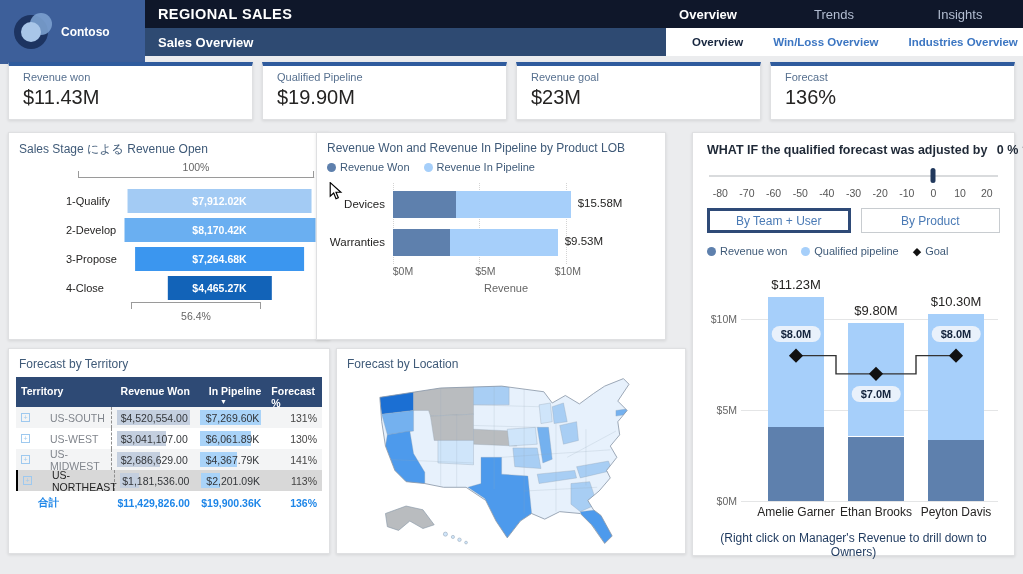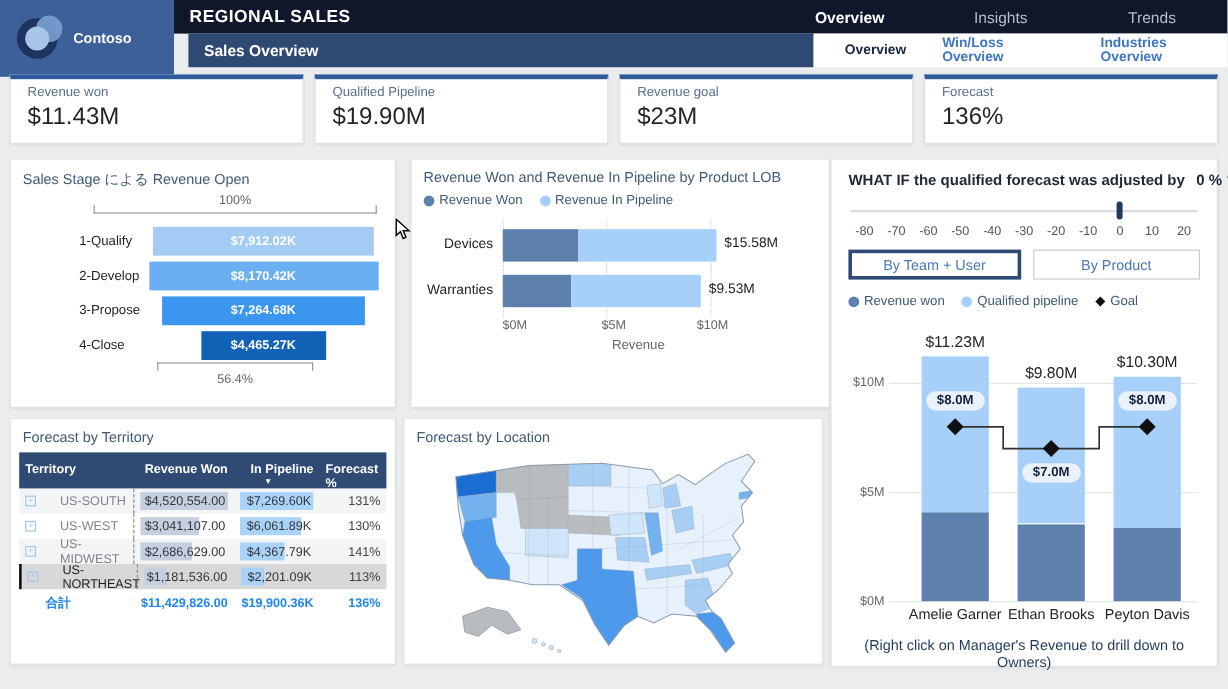--- a/index.html
+++ b/index.html
@@ -12,21 +12,21 @@
   .logo { position:relative; width:38px; height:38px; }
   .logo .c1 { position:absolute; left:0; top:2px; width:34px; height:34px; border-radius:50%; background:#1d3461; }
   .logo .c2 { position:absolute; left:16px; top:0px; width:22px; height:22px; border-radius:50%; background:#7ba0cf; opacity:.9; }
   .logo .c3 { position:absolute; left:7px; top:9px; width:20px; height:20px; border-radius:50%; background:#a9c6e8; }
   .brand-name { color:#fff; font-weight:bold; font-size:12px; }
   .hdr-row1 { position:absolute; left:145px; top:0; width:878px; height:28px; background:#0f172a; display:flex; align-items:center; }
   .hdr-title { color:#fff; font-weight:bold; font-size:14.5px; letter-spacing:.4px; padding-left:13px; flex:1; }
   .tabs { display:flex; height:100%; }
   .tab { width:126px; display:flex; align-items:center; justify-content:center; font-size:13px; color:#b3bed2; cursor:default; }
   .tab.active { color:#fff; font-weight:bold; }
-  .hdr-row2 { position:absolute; left:145px; top:28px; width:878px; height:28px; display:flex;padding-left:12px; }
+  .hdr-row2 { position:absolute; left:145px; top:28px; width:878px; height:28px; display:flex; }
   .hdr-sub { width:521px; height:28px; background:#2e4a72; color:#fff; font-weight:bold; font-size:13px; display:flex; align-items:center; padding-left:13px; }
   .subtabs { flex:1; background:#ffffff; display:flex; align-items:center; gap:30px; padding-left:26px; }
   .subtab { font-size:11.5px; font-weight:bold; color:#3c76c2; }
   .subtab.active { color:#16253e; }
 
   
   .card { position:absolute; background:#fff; border:1px solid #dfe0e2; box-shadow:0 1px 3px rgba(0,0,0,.10); }
   .card-title { font-size:12px; color:#3f5a78; padding:8px 10px 2px 10px; white-space:nowrap; overflow:hidden; }
 
   
@@ -44,21 +44,21 @@
   .funnel-bar { position:absolute; top:0; height:24px; left:50%; transform:translateX(-50%); display:flex; align-items:center; justify-content:center; }
   .funnel-bar span { font-size:10.5px; font-weight:bold; color:#fff; }
   .fb-axis { display:flex; }
   .fb-axis .sp { width:58px; }
   .bracket { flex:1; position:relative; height:15px; }
   .bracket .line { position:absolute; left:50%; transform:translateX(-50%); border-bottom:1px solid #9a9a9a; height:1px; }
   .bracket .tick { position:absolute; width:1px; height:7px; background:#9a9a9a; }
   .bracket .blab { position:absolute; width:100%; text-align:center; font-size:10.5px; color:#666; }
 
   
-  #lob-card { left:342px; top:132px; width:350px; height:208px; }
+  #lob-card { left:316px; top:132px; width:350px; height:208px; }
   .legend { display:flex; align-items:center; gap:14px; padding:4px 10px 0 10px; }
   .leg-item { display:flex; align-items:center; gap:4px; font-size:11px; color:#3f5a78; }
   .leg-dot { width:9px; height:9px; border-radius:50%; }
   .leg-diamond { font-size:11px; color:#111; line-height:9px; }
   .lob-plot { position:relative; margin:12px 56px 0 10px; }
   .lob-row { display:flex; align-items:center; height:38px; }
   .lob-cat { width:66px; text-align:right; padding-right:8px; font-size:11.5px; color:#252423; }
   .lob-barzone { flex:1; position:relative; height:27px; }
   .lob-grid { position:absolute; top:-8px; bottom:-8px; border-left:1px dotted #d4d4d4; }
   .lob-seg { position:absolute; top:0; height:27px; }
@@ -130,22 +130,22 @@
       <div class="c1"></div>
         <div class="c2"></div>
         <div class="c3"></div>
     </div>
     <div class="brand-name">Contoso</div>
   </div>
   <div class="hdr-row1">
     <div class="hdr-title">REGIONAL SALES</div>
     <div class="tabs" id="tabs">
         <div class="tab active">Overview</div>
+        <div class="tab">Trends</div>
         <div class="tab">Insights</div>
-        <div class="tab">Trends</div>
       </div>
   </div>
   <div class="hdr-row2">
     <div class="hdr-sub">Sales Overview</div>
     <div class="subtabs" id="subtabs">
         <div class="subtab active">Overview</div>
         <div class="subtab">Win/Loss Overview</div>
         <div class="subtab">Industries Overview</div>
       </div>
   </div>

